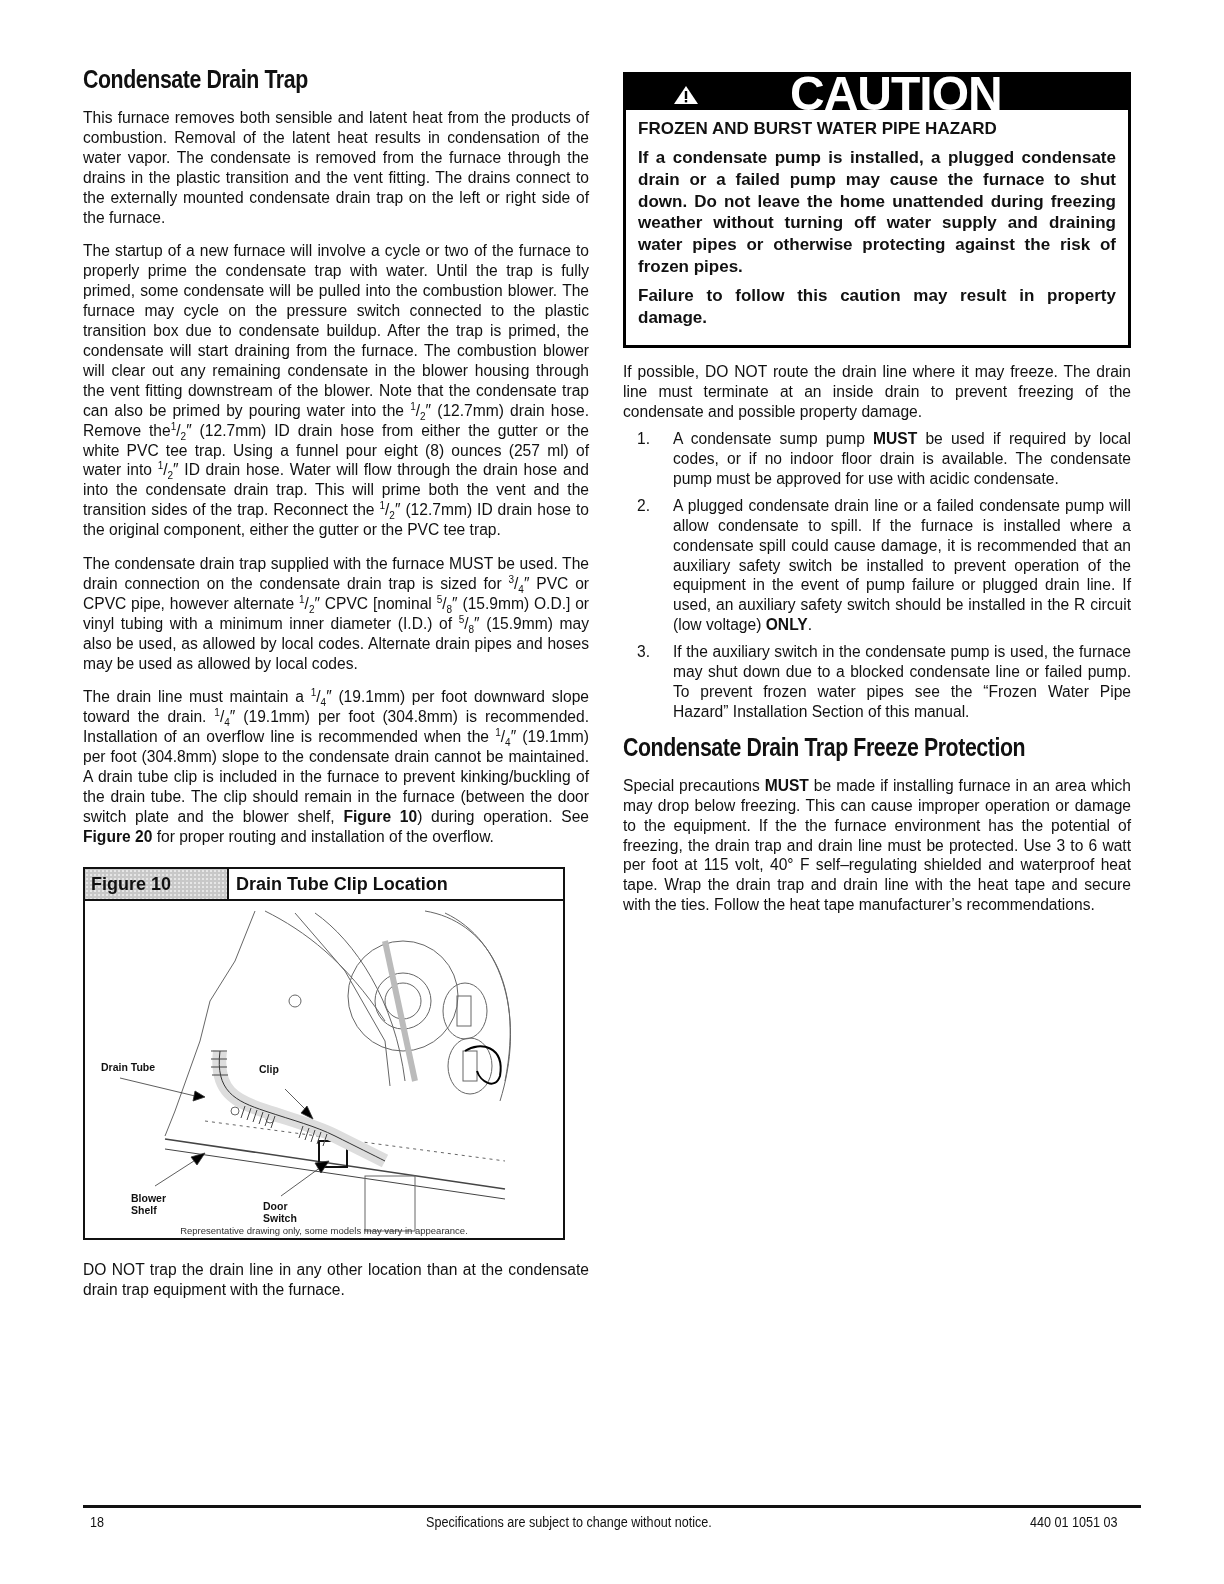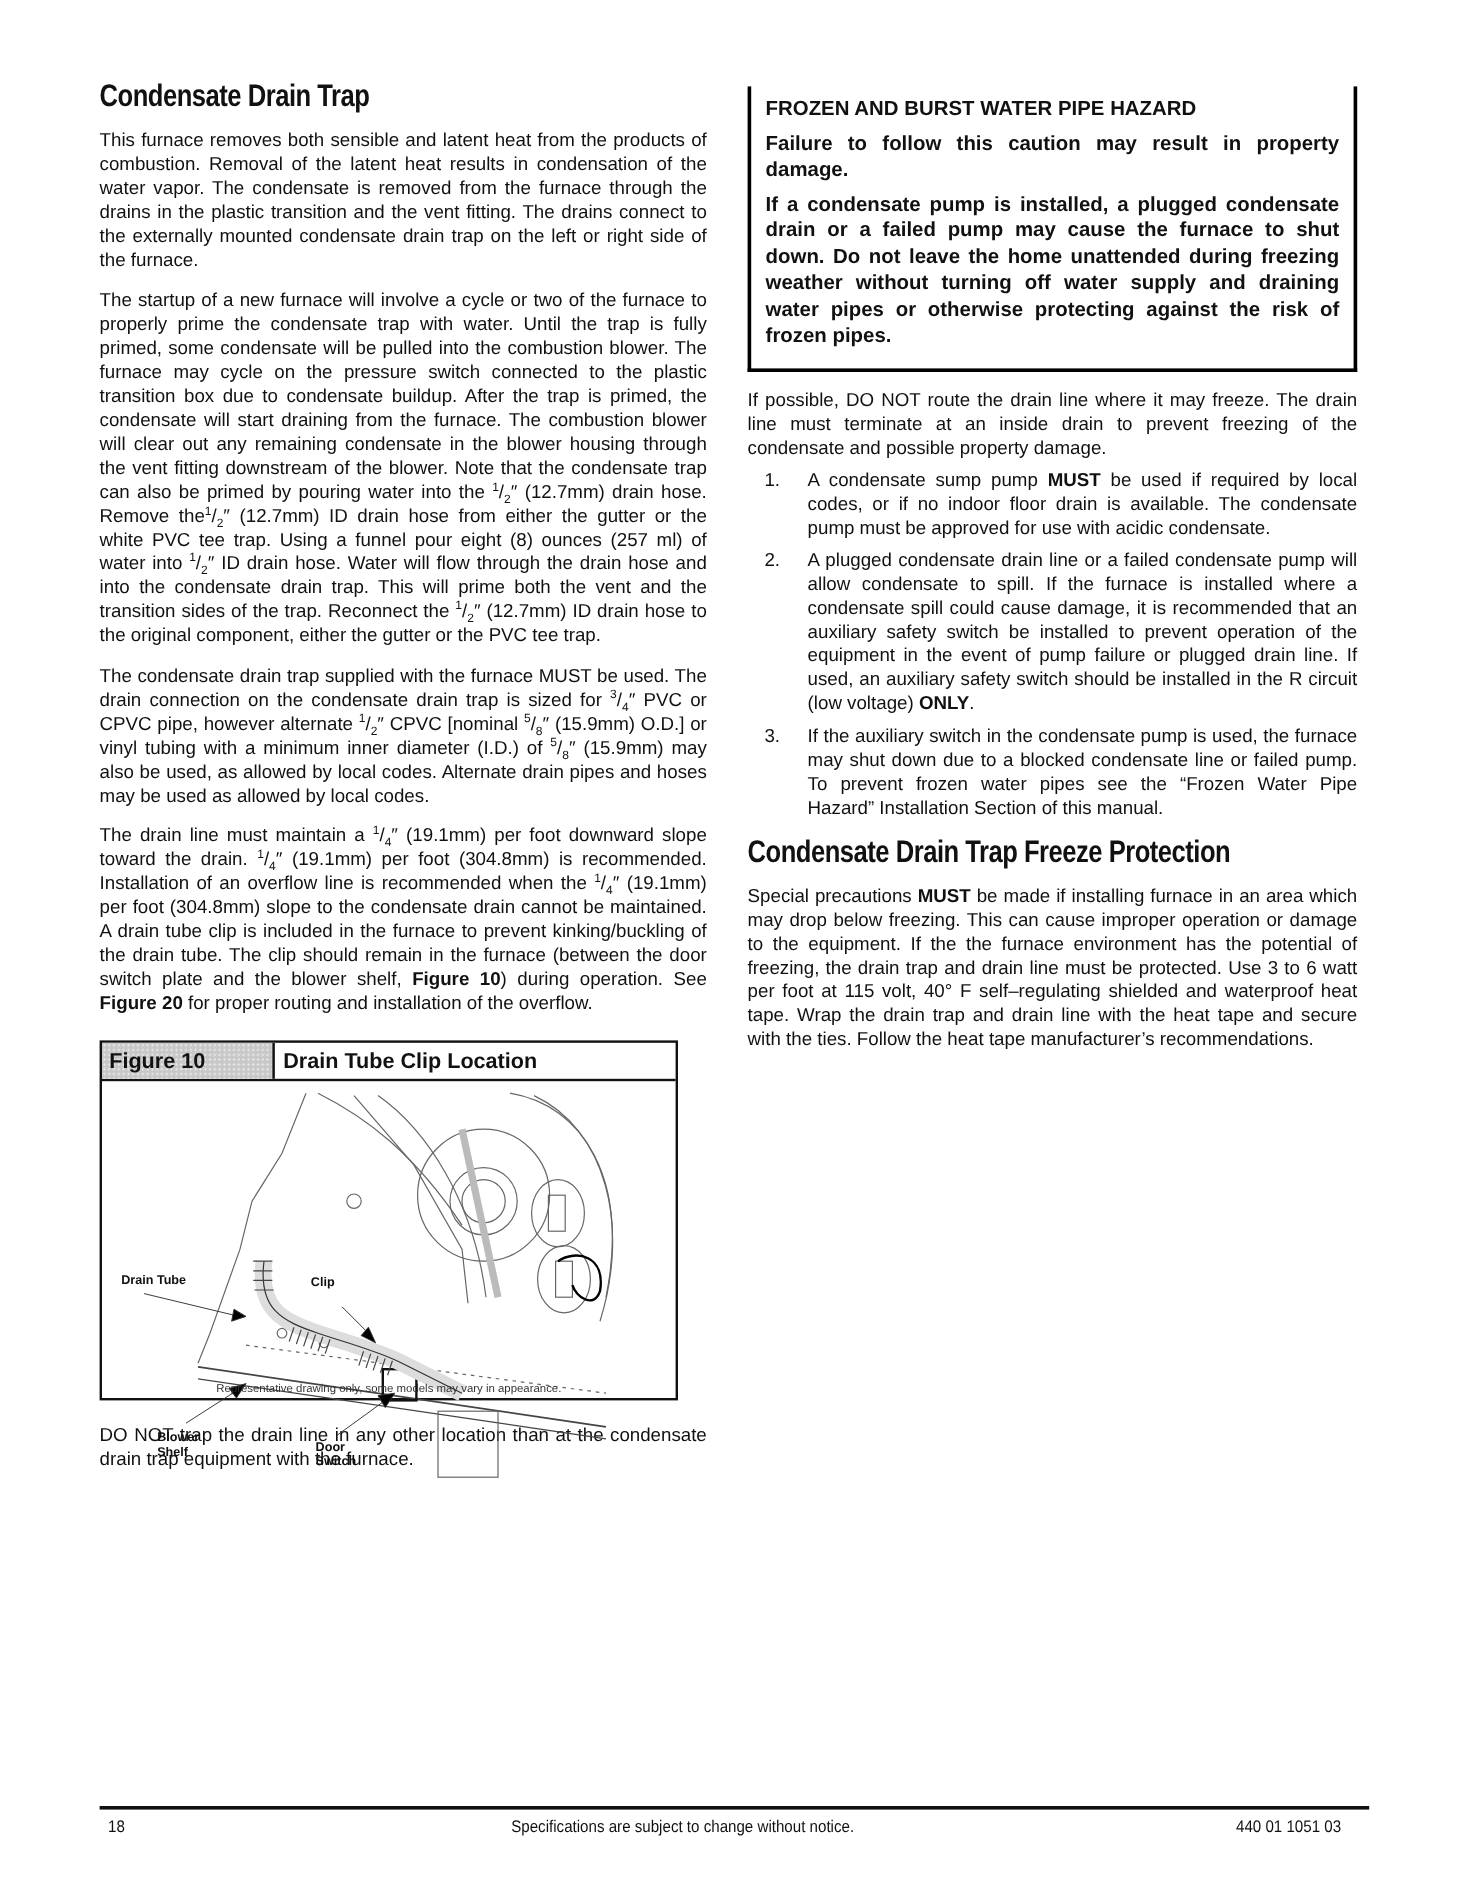--- a/index.html
+++ b/index.html
@@ -9,21 +9,21 @@
   h1.sec { font-family: "Liberation Sans", sans-serif; font-weight: bold; font-size: 26px; letter-spacing: -0.5px; transform: scaleX(0.82); transform-origin: left; white-space: nowrap; margin: 0 0 8px 0; line-height: 30px; }
   p.body { font-size: 15.6px; line-height: 19.9px; margin: 14px 0 7px 0; text-align: justify; text-align-last: left; hyphens: none; }
   sup.f, sub.f { font-size: 10px; line-height: 0; }
   b { font-weight: bold; }
 
   
   .figure { position: relative; width: 478px; border: 2px solid #111; margin-top: 20px; }
   .fig-head { display: flex; height: 30px; border-bottom: 2px solid #111; }
   .fig-num { width: 144px; background: #c8c8c8; background-image: radial-gradient(#e6e6e6 1px, transparent 1px); background-size: 4px 4px; border-right: 2px solid #111; font-weight: bold; font-size: 18px; line-height: 30px; padding-left: 6px; box-sizing: border-box; }
   .fig-title { font-weight: bold; font-size: 18px; line-height: 30px; padding-left: 7px; text-align: right; }
-  .fig-body { position: relative; height: 264px; }
+  .fig-body { position: relative; height: 337px; }
   .fig-body svg { position: absolute; left: 0; top: 0; }
   .fig-label { position: absolute; font-weight: bold; font-size: 10.5px; line-height: 12px; }
   .fig-caption { position: absolute; left: 0; right: 0; bottom: 2px; text-align: center; font-size: 9.5px; color: #333; }
 
   
   .caution { border: 3px solid #000; border-top: none; }
   .caution-bar { position: relative; height: 38px; background: #000; color: #fff; }
   .caution-word { position: absolute; left: 164px; top: -4px; font-size: 48px; font-weight: bold; letter-spacing: -1px; line-height: 52px; }
   .caution-tri { position: absolute; left: 47px; top: 13px; }
   .caution-body { padding: 6px 12px 10px 12px; }
@@ -125,24 +125,32 @@
       </div>
       <div class="fig-caption">Representative drawing only, some models may vary in appearance.</div>
     </div>
   </div>
 
   <p class="body" style="margin-top:20px;">DO NOT trap the drain line in any other location than at the condensate drain trap equipment with the furnace.</p>
 </div>
 
 <div class="col-right">
   <div class="caution">
+    <div class="caution-bar">
+      <svg class="caution-tri" width="26" height="20" viewBox="0 0 26 20">
+        <polygon points="13,1 25,19 1,19" fill="#fff"></polygon>
+        <rect x="11.8" y="6" width="2.4" height="8" fill="#000"></rect>
+        <rect x="11.8" y="15" width="2.4" height="2.4" fill="#000"></rect>
+      </svg>
+      <div class="caution-word">CAUTION</div>
+    </div>
     <div class="caution-body">
       <div class="c-hazard">FROZEN AND BURST WATER PIPE HAZARD</div>
+      <div class="c-p">If a condensate pump is installed, a plugged condensate drain or a failed pump may cause the furnace to shut down. Do not leave the home unattended during freezing weather without turning off water supply and draining water pipes or otherwise protecting against the risk of frozen pipes.</div>
       <div class="c-p">Failure to follow this caution may result in property damage.</div>
-      <div class="c-p">If a condensate pump is installed, a plugged condensate drain or a failed pump may cause the furnace to shut down. Do not leave the home unattended during freezing weather without turning off water supply and draining water pipes or otherwise protecting against the risk of frozen pipes.</div>
     </div>
   </div>
 
   <p class="body" style="margin-top:14px;">If possible, DO NOT route the drain line where it may freeze. The drain line must terminate at an inside drain to prevent freezing of the condensate and possible property damage.</p>
 
   <ol class="steps">
     <li><span class="n">1.</span><span>A condensate sump pump </span><b>MUST</b><span> be used if required by local codes, or if no indoor floor drain is available. The condensate pump must be approved for use with acidic condensate.</span></li>
     <li><span class="n">2.</span><span>A plugged condensate drain line or a failed condensate pump will allow condensate to spill. If the furnace is installed where a condensate spill could cause damage, it is recommended that an auxiliary safety switch be installed to prevent operation of the equipment in the event of pump failure or plugged drain line. If used, an auxiliary safety switch should be installed in the R circuit (low voltage) </span><b>ONLY</b><span>.</span></li>
     <li><span class="n">3.</span><span>If the auxiliary switch in the condensate pump is used, the furnace may shut down due to a blocked condensate line or failed pump. To prevent frozen water pipes see the “Frozen Water Pipe Hazard” Installation Section of this manual.</span><b></b><span></span></li>
   </ol>

